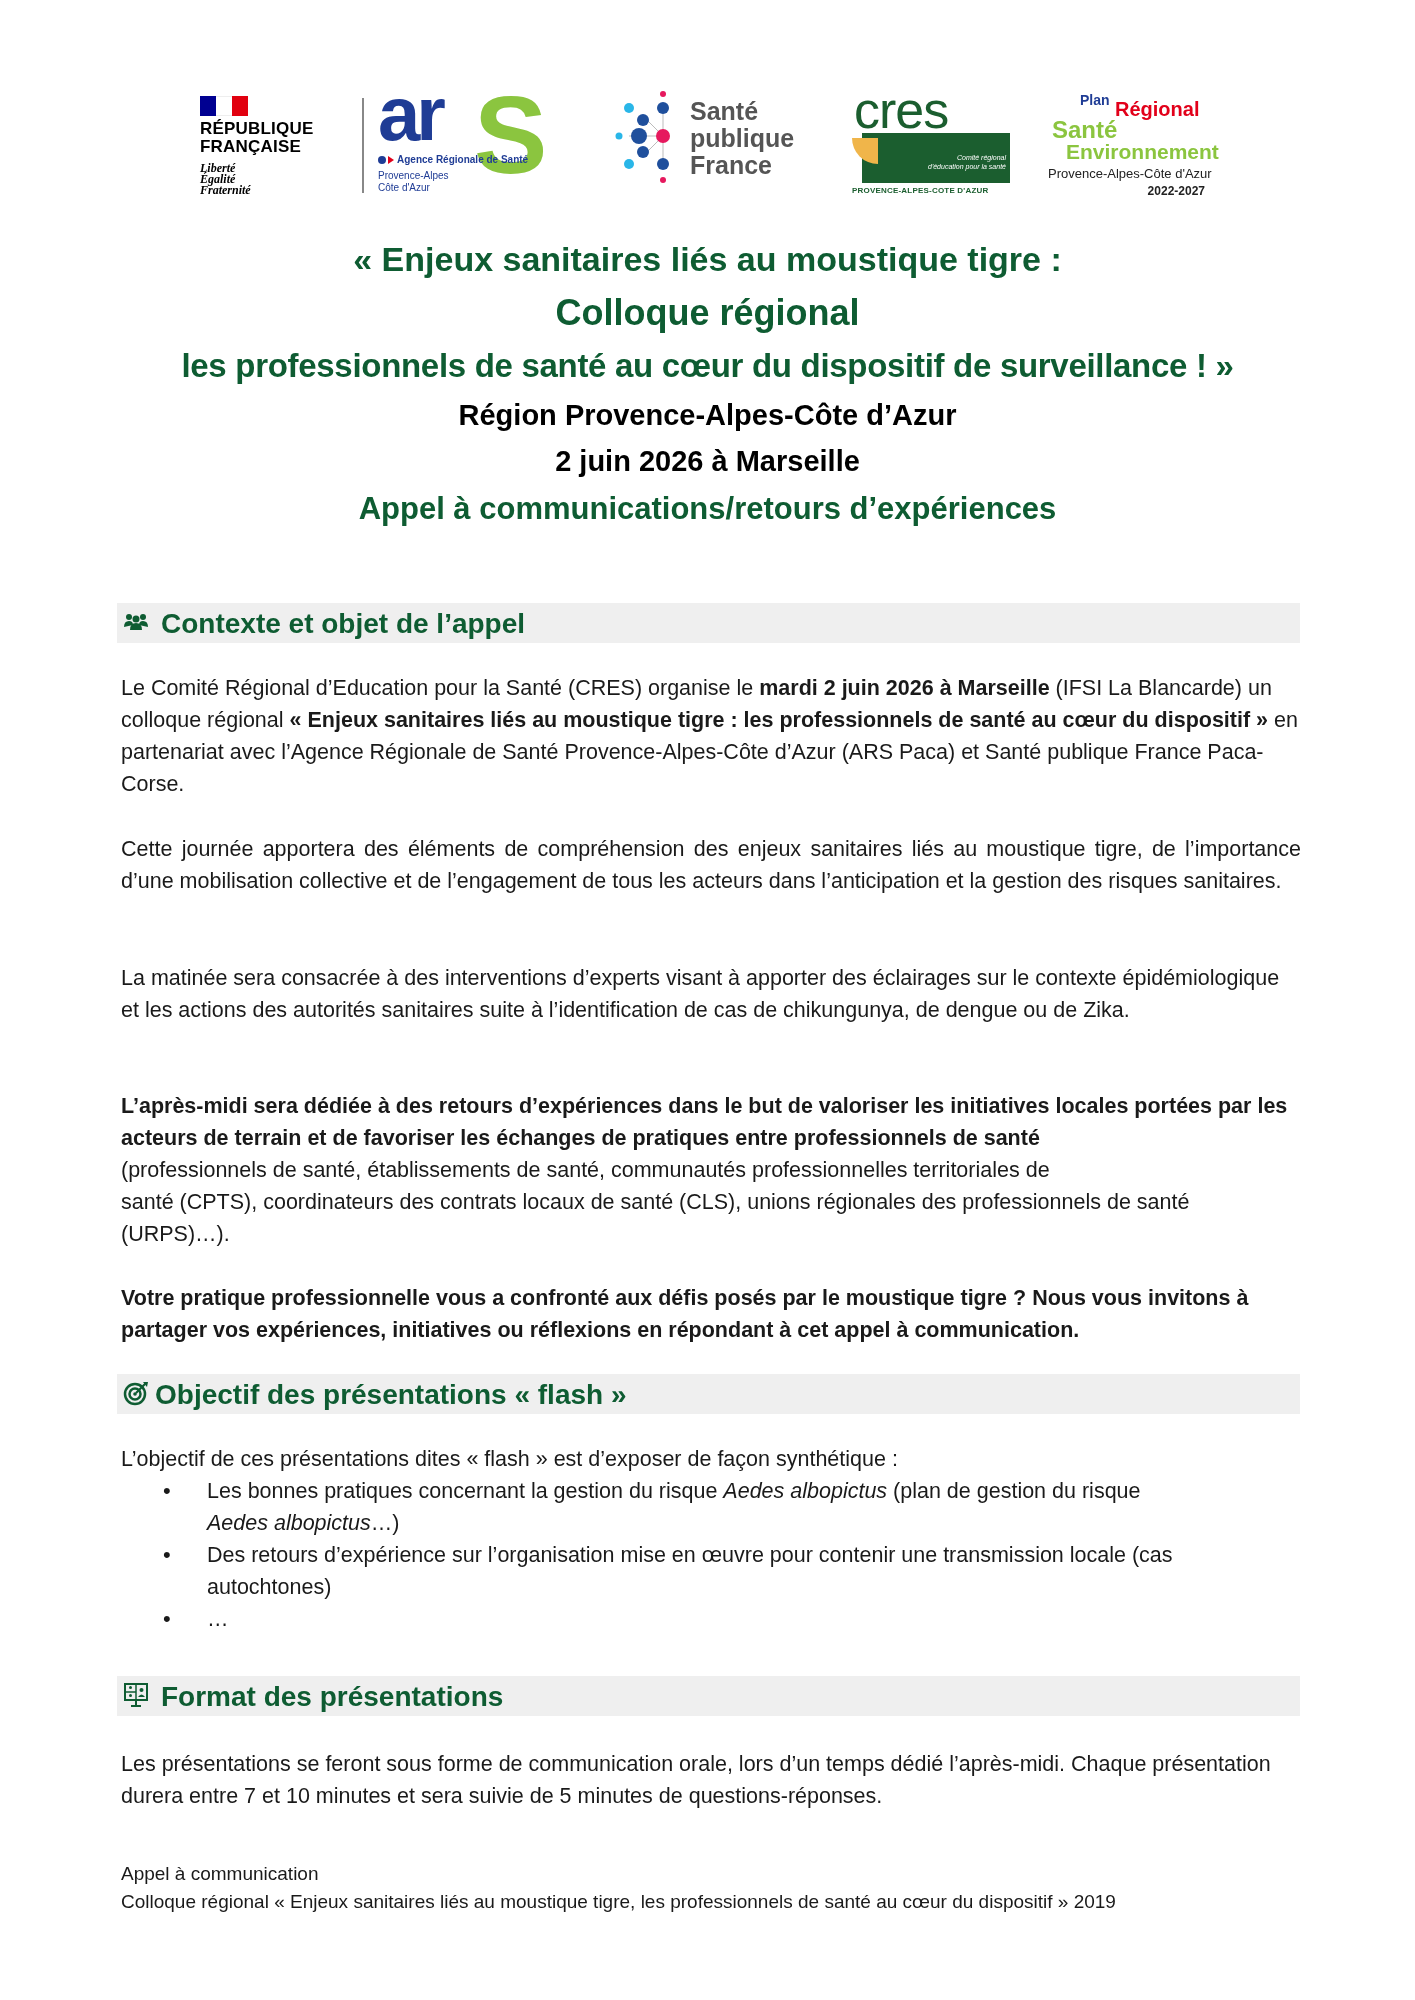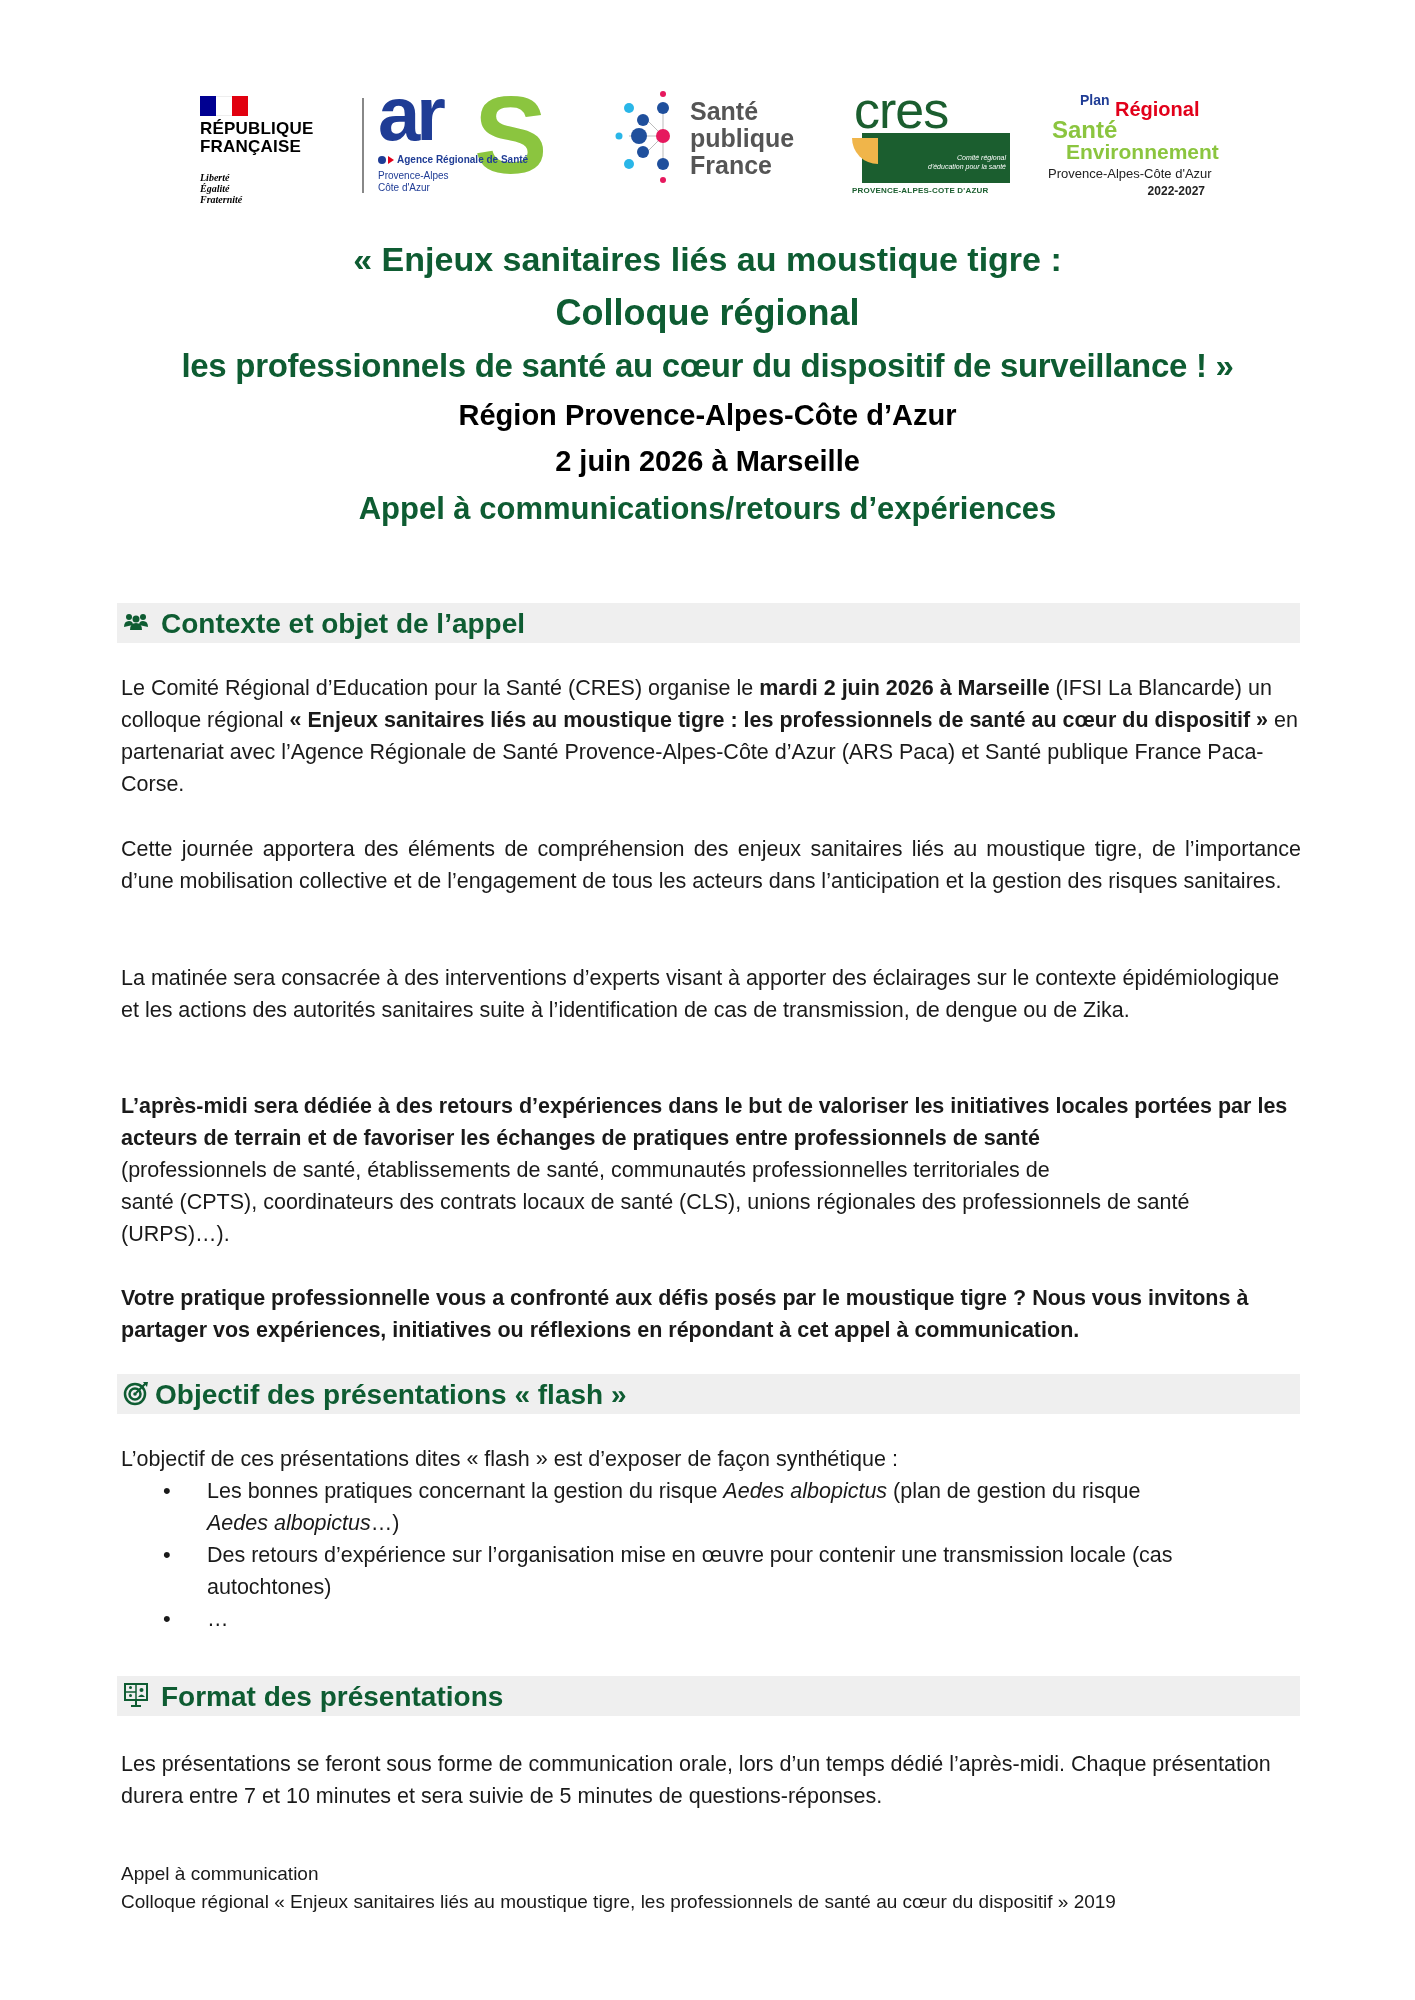--- a/index.html
+++ b/index.html
@@ -6,21 +6,21 @@
   body { width:1415px; height:2000px; position:relative; font-family:"Liberation Sans", sans-serif; color:#1a1a1a; overflow:hidden; }
 
   
   .logos { position:absolute; top:88px; left:0; width:1415px; height:120px; }
   .logo { position:absolute; }
 
   .rf { left:200px; top:8px; width:115px; }
   .rf .flag { display:flex; width:48px; height:20px; margin-bottom:4px; }
   .rf .flag span { flex:1; }
   .rf .title { font-weight:bold; font-size:17px; line-height:18px; color:#000; letter-spacing:0.2px; }
-  .rf .motto { font-family:"Liberation Serif", serif; font-style:italic; font-size:10px; line-height:11px; margin-top:16px; color:#000; font-weight:bold; }
+  .rf .motto { font-family:"Liberation Serif", serif; font-style:italic; font-size:12px; line-height:11px; margin-top:7px; color:#000; font-weight:bold; }
 
   .divider { left:362px; top:10px; width:2px; height:95px; background:#888; }
 
   .ars { left:378px; top:2px; width:170px; height:115px; }
   .ars .ar { position:absolute; left:0; top:-16px; font-size:76px; font-weight:bold; color:#1f3c95; letter-spacing:-4px; line-height:80px; }
   .ars .s { position:absolute; left:96px; top:-10px; font-size:110px; color:#8bc53f; line-height:110px; font-weight:bold; }
   .ars .agence { position:absolute; left:0; top:64px; font-size:10px; color:#1f3c95; font-weight:bold; white-space:nowrap; }
   .ars .agence .dot { display:inline-block; width:8px; height:8px; border-radius:50%; background:#1f3c95; margin-right:2px; vertical-align:middle; }
   .ars .agence .tri { display:inline-block; width:0; height:0; border-top:4px solid transparent; border-bottom:4px solid transparent; border-left:6px solid #e2001a; margin-right:3px; vertical-align:middle; }
   .ars .region { position:absolute; left:0; top:80px; font-size:10px; line-height:12px; color:#1f3c95; }
@@ -167,21 +167,21 @@
       <path d="M25 18 Q25 12 20 12 Q16 12 16 16 Z" fill="#0e5c32"></path>
     <path d="M7 21 Q7 14 13 14 Q19 14 19 21 Z" fill="#0e5c32"></path>
   </svg>
   <div class="label">Contexte et objet de l’appel</div>
 </div>
 
 <div class="para" style="top:672px;"><span>Le Comité Régional d’Education pour la Santé (CRES) organise le </span><b>mardi 2 juin 2026 à Marseille</b><span> (IFSI La Blancarde) un colloque régional </span><b>« Enjeux sanitaires liés au moustique tigre : les professionnels de santé au cœur du dispositif »</b><span> en partenariat avec l’Agence Régionale de Santé Provence-Alpes-Côte d’Azur (ARS Paca) et Santé publique France Paca-Corse.</span></div>
 
 <div class="para justify" style="top:833px;">Cette journée apportera des éléments de compréhension des enjeux sanitaires liés au moustique tigre, de l’importance d’une mobilisation collective et de l’engagement de tous les acteurs dans l’anticipation et la gestion des risques sanitaires.</div>
 
-<div class="para" style="top:962px;">La matinée sera consacrée à des interventions d’experts visant à apporter des éclairages sur le contexte épidémiologique et les actions des autorités sanitaires suite à l’identification de cas de transmission, de dengue ou de Zika.</div>
+<div class="para" style="top:962px;">La matinée sera consacrée à des interventions d’experts visant à apporter des éclairages sur le contexte épidémiologique et les actions des autorités sanitaires suite à l’identification de cas de chikungunya, de dengue ou de Zika.</div>
 
 <div class="para" style="top:1090px;"><b>L’après-midi sera dédiée à des retours d’expériences dans le but de valoriser les initiatives locales portées par les acteurs de terrain et de favoriser les échanges de pratiques entre professionnels de santé</b><br><span>(professionnels de santé, établissements de santé, communautés professionnelles territoriales de</span><br><span>santé (CPTS), coordinateurs des contrats locaux de santé (CLS), unions régionales des professionnels de santé (URPS)…).</span></div>
 
 <div class="para" style="top:1282px;"><b>Votre pratique professionnelle vous a confronté aux défis posés par le moustique tigre ? Nous vous invitons à partager vos expériences, initiatives ou réflexions en répondant à cet appel à communication.</b></div>
 
 <div class="sec-header obj" style="top:1374px;">
   <svg class="icon" viewBox="0 0 26 26">
     <circle cx="12" cy="14" r="10" fill="none" stroke="#0e5c32" stroke-width="2.5"></circle>
     <circle cx="12" cy="14" r="5.5" fill="none" stroke="#0e5c32" stroke-width="2.5"></circle>
     <circle cx="12" cy="14" r="1.8" fill="#0e5c32"></circle>

